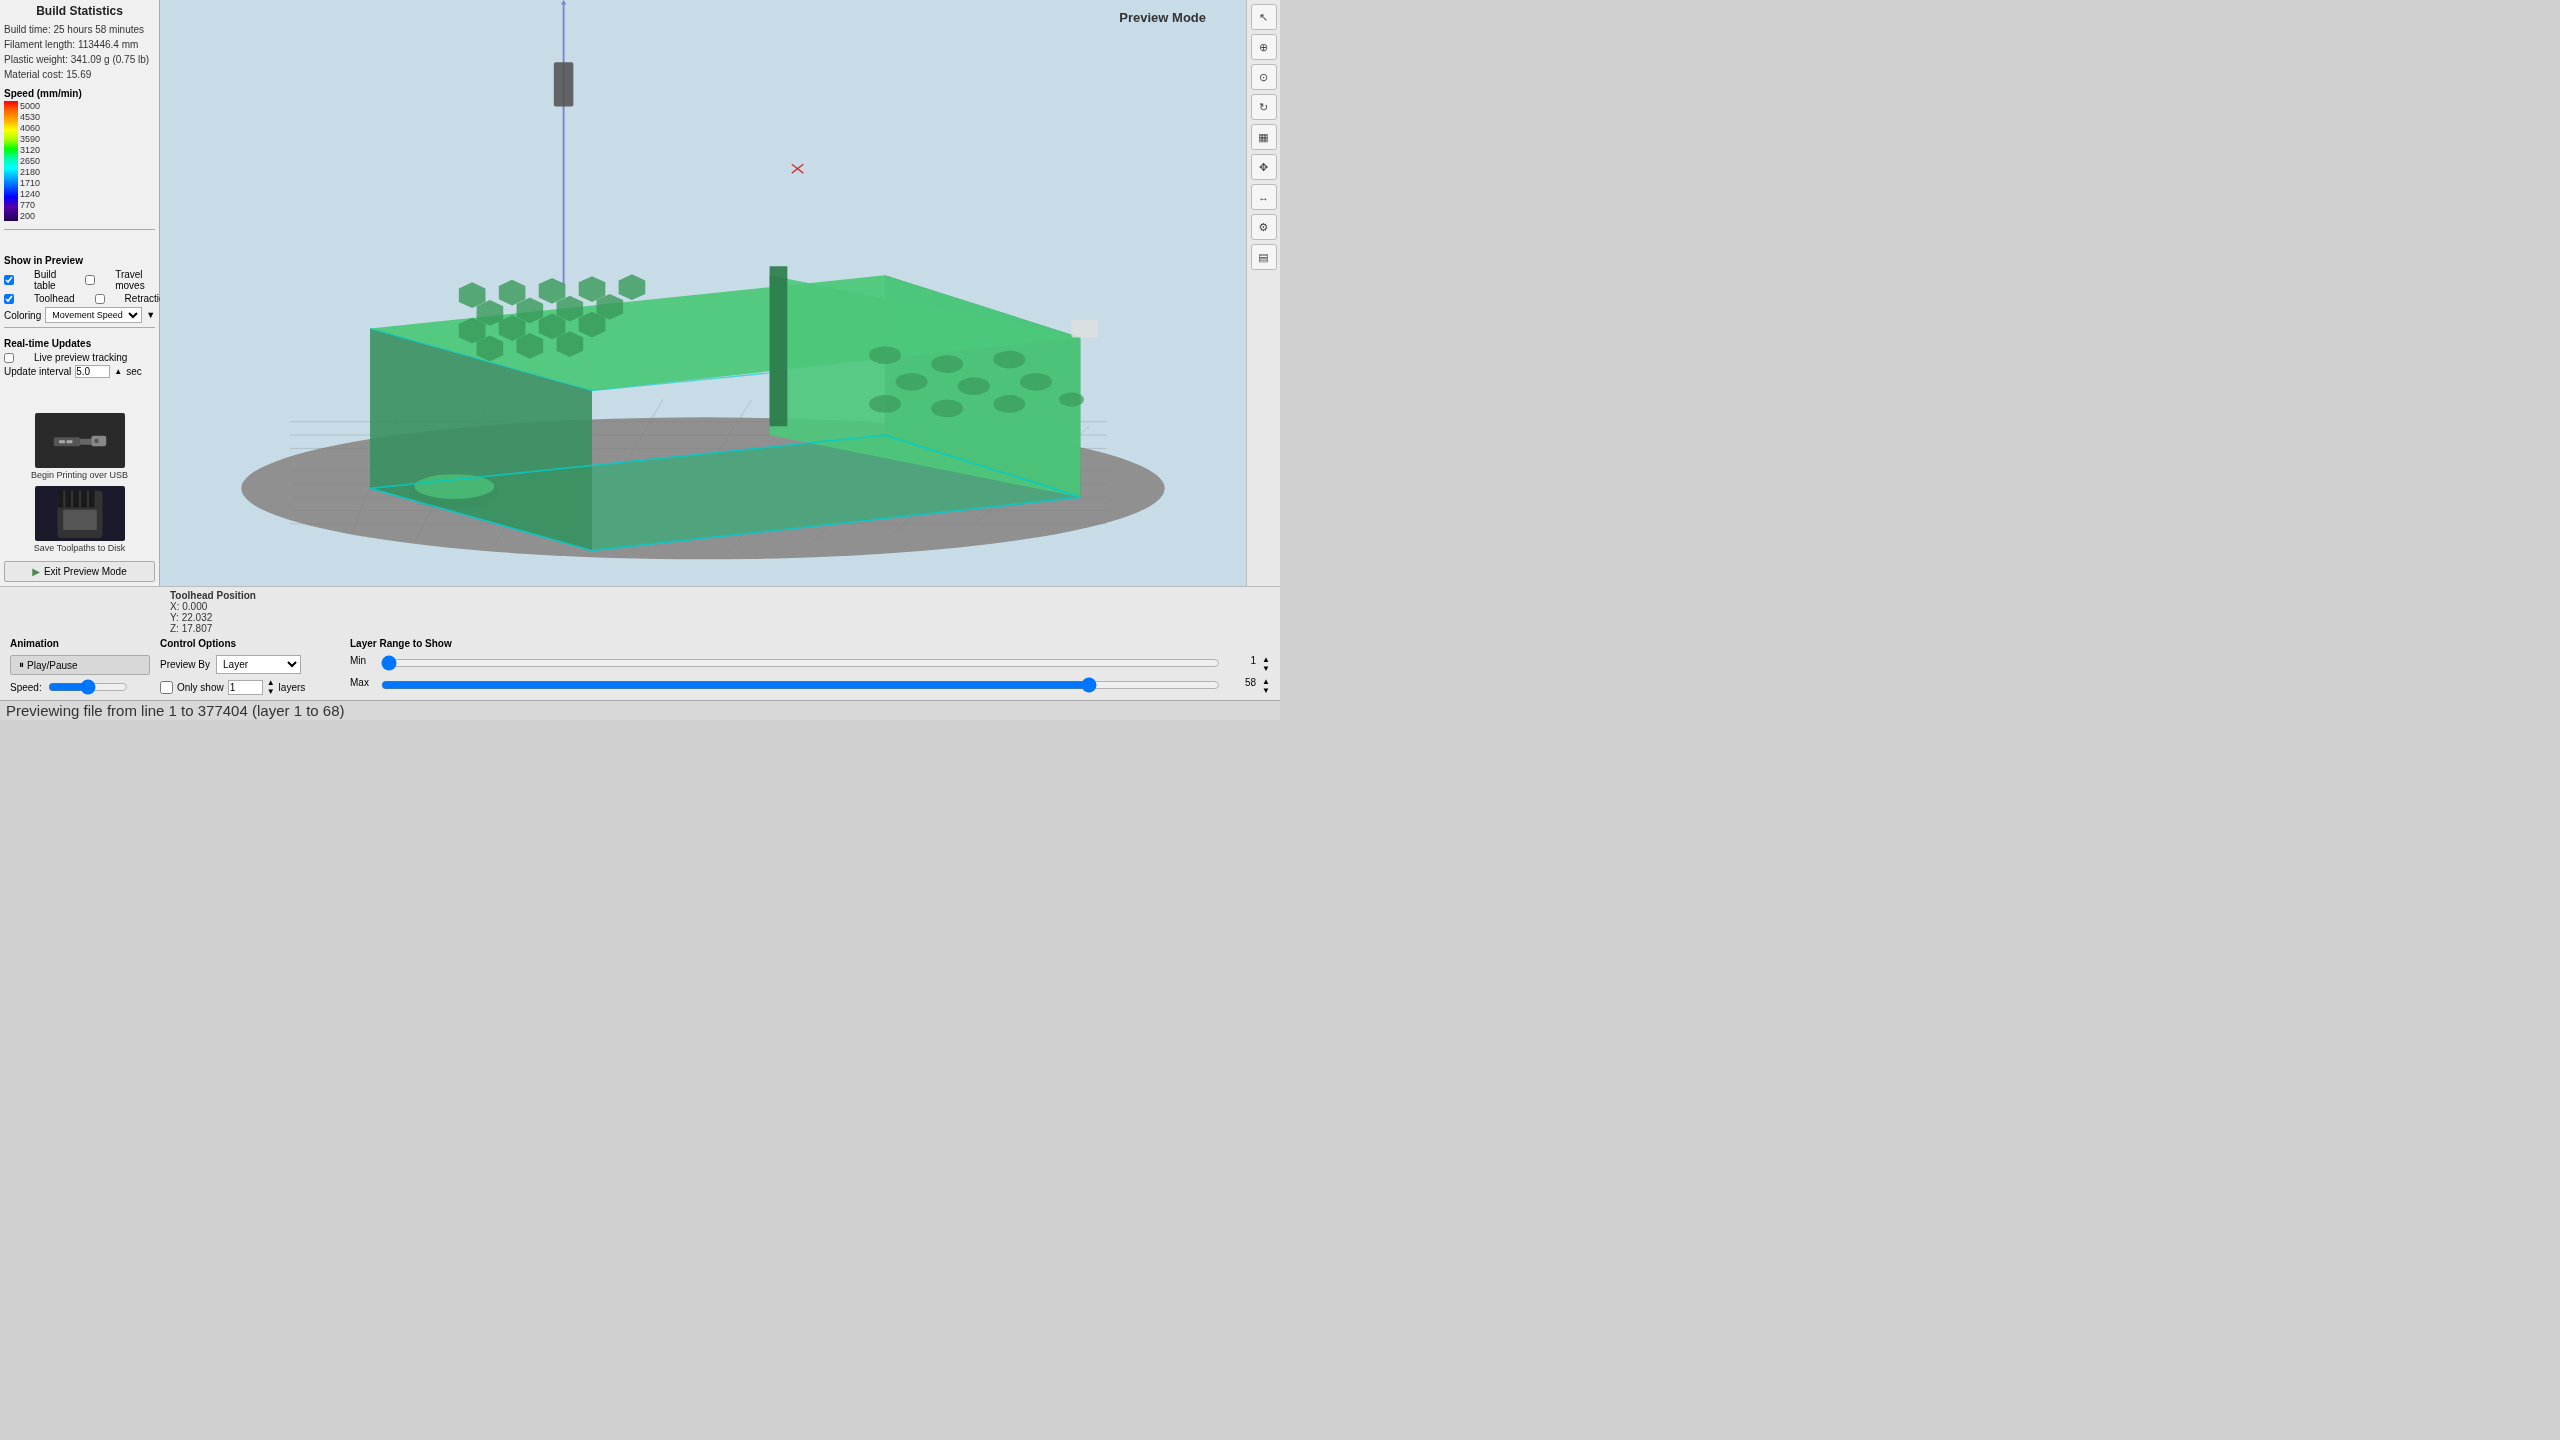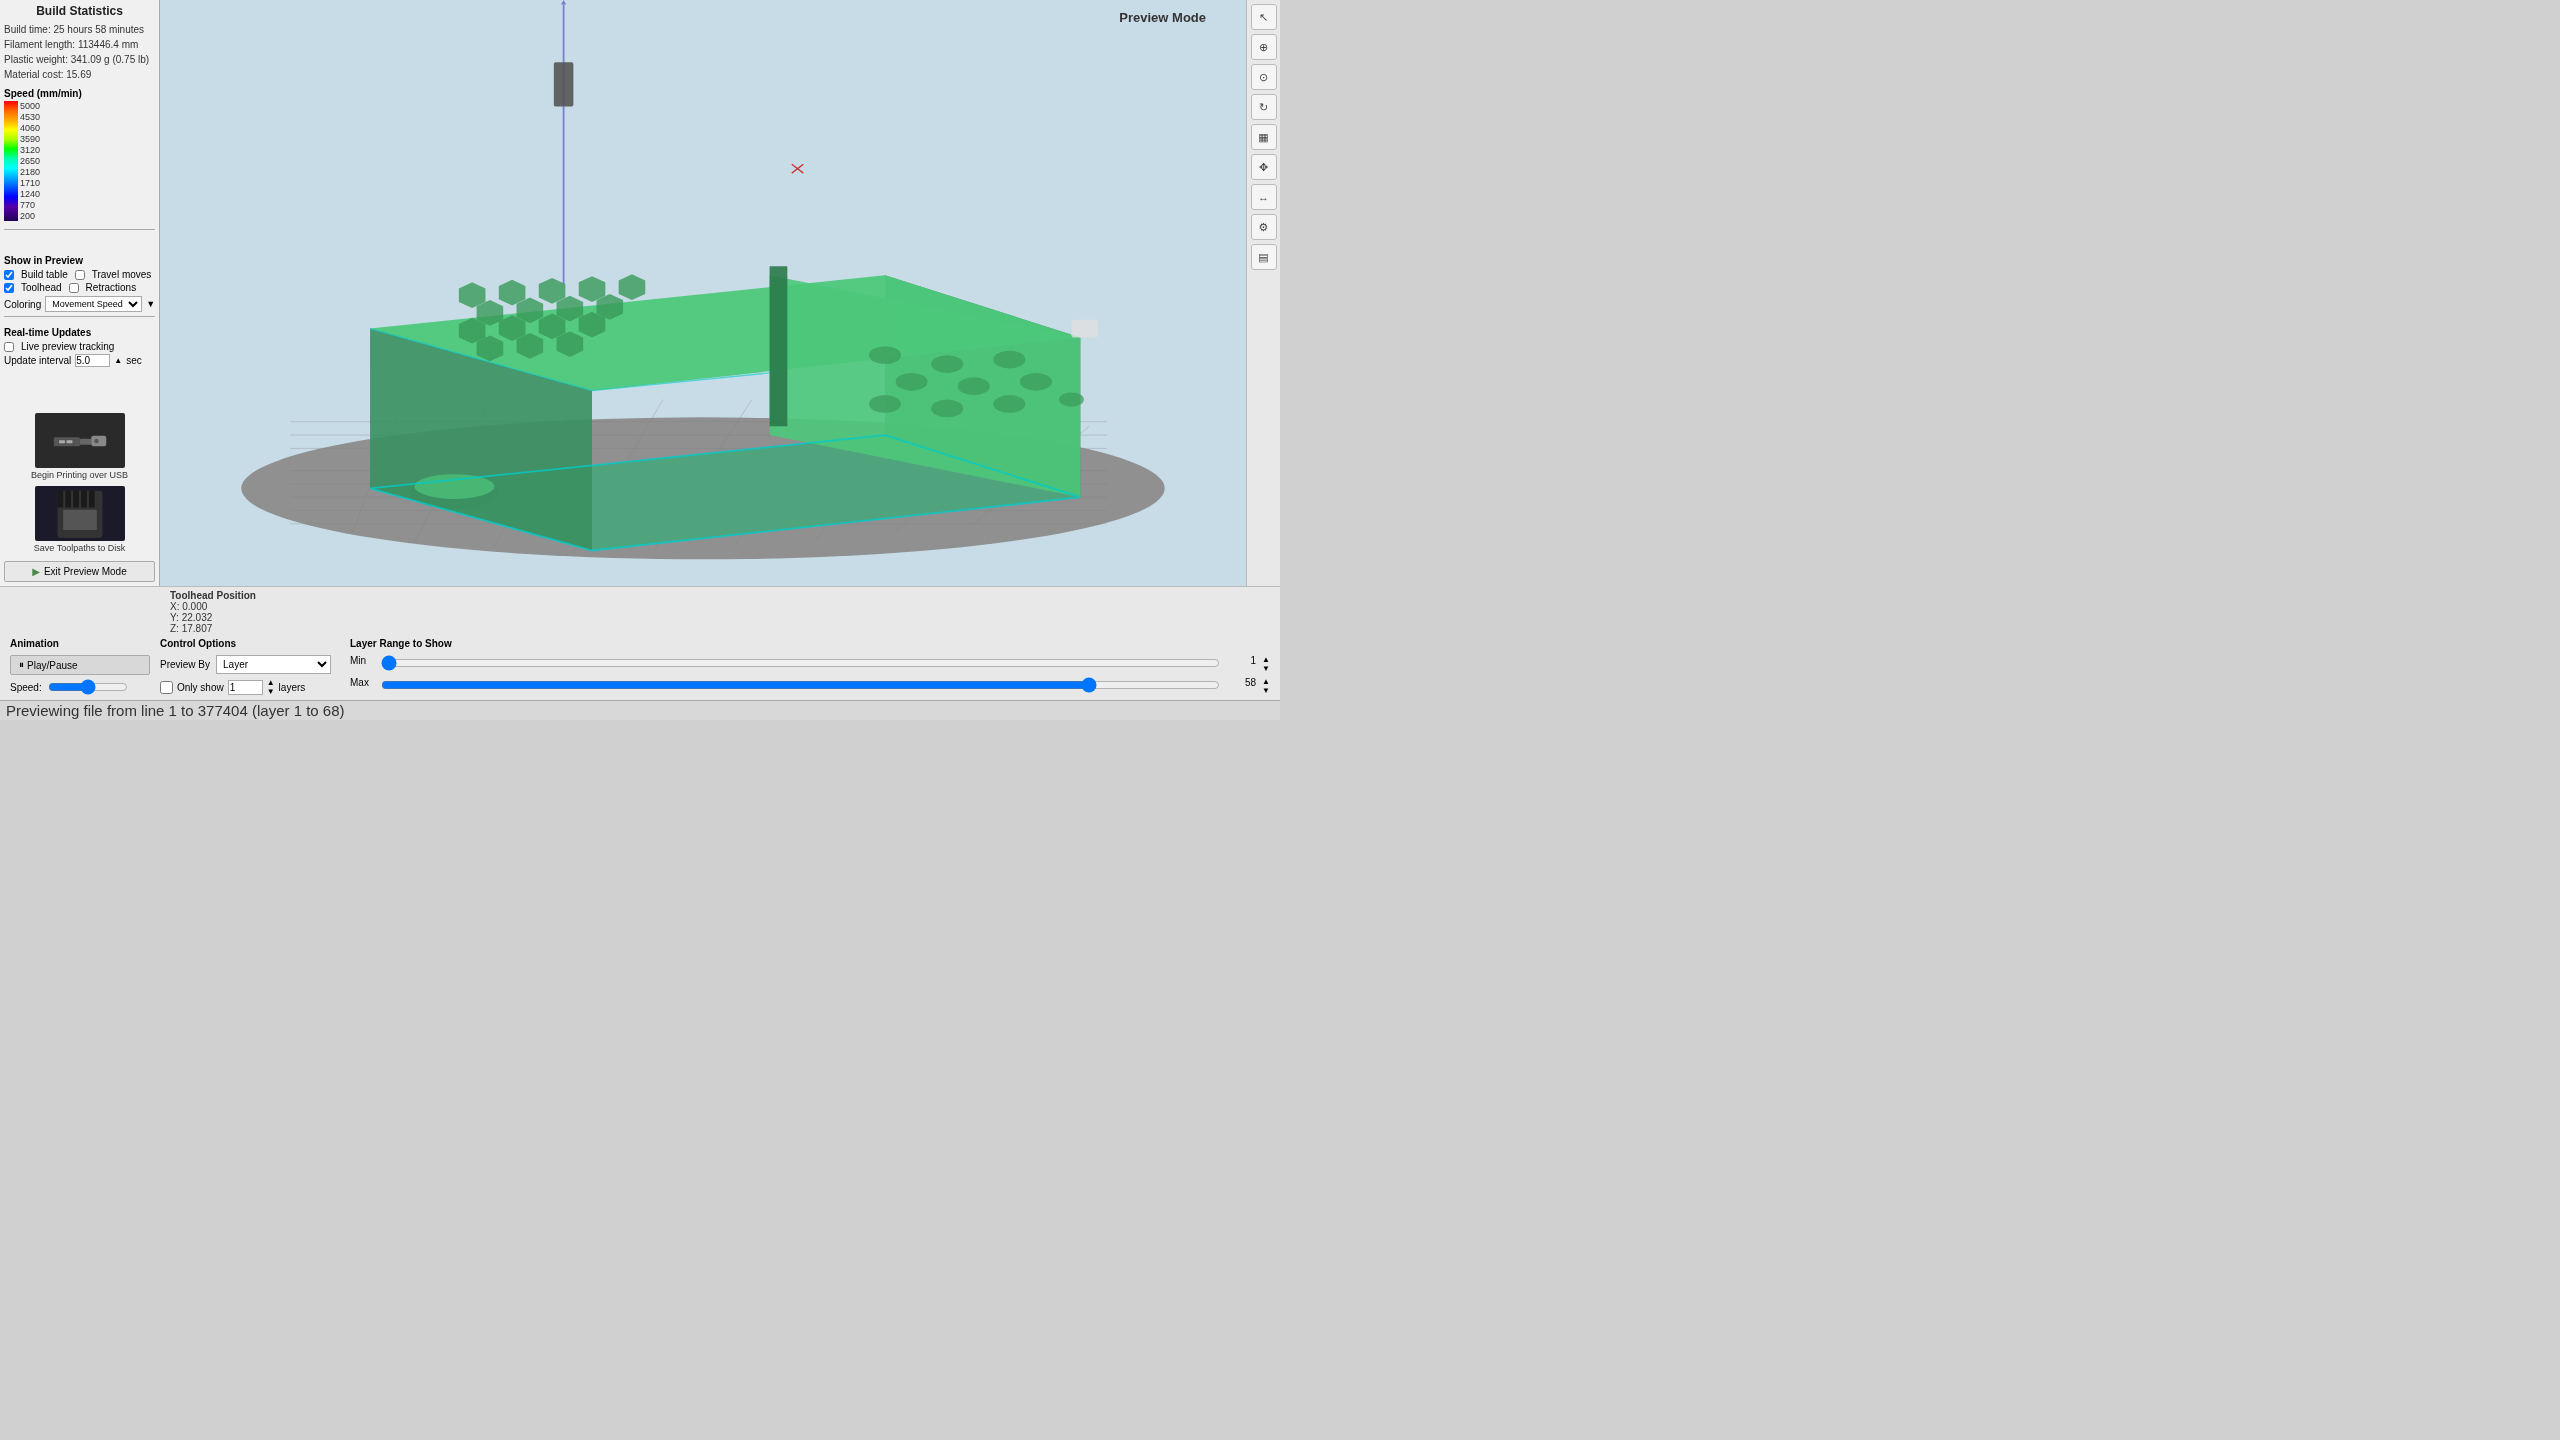--- a/index.html
+++ b/index.html
@@ -107,21 +107,21 @@
 
     .section-title {
       font-size: 10px;
       font-weight: bold;
       margin-bottom: 3px;
     }
 
     .checkbox-row {
       display: flex;
       align-items: center;
-      gap: 7px;
+      gap: 20px;
       margin-bottom: 2px;
       font-size: 10px;
     }
 
     .checkbox-row input[type=checkbox] {
       width: 10px;
       height: 10px;
     }
 
     .coloring-row {
@@ -313,21 +313,21 @@
 
     .speed-slider {
       width: 80px;
     }
 
     .preview-by-select {
       font-size: 10px;
       border: 1px solid #aaa;
       padding: 2px;
       background: #fff;
-      width: 115px;
+      width: 85px;
     }
 
     .only-show-row {
       display: flex;
       align-items: center;
       gap: 4px;
       font-size: 10px;
     }
 
     .layers-input {

